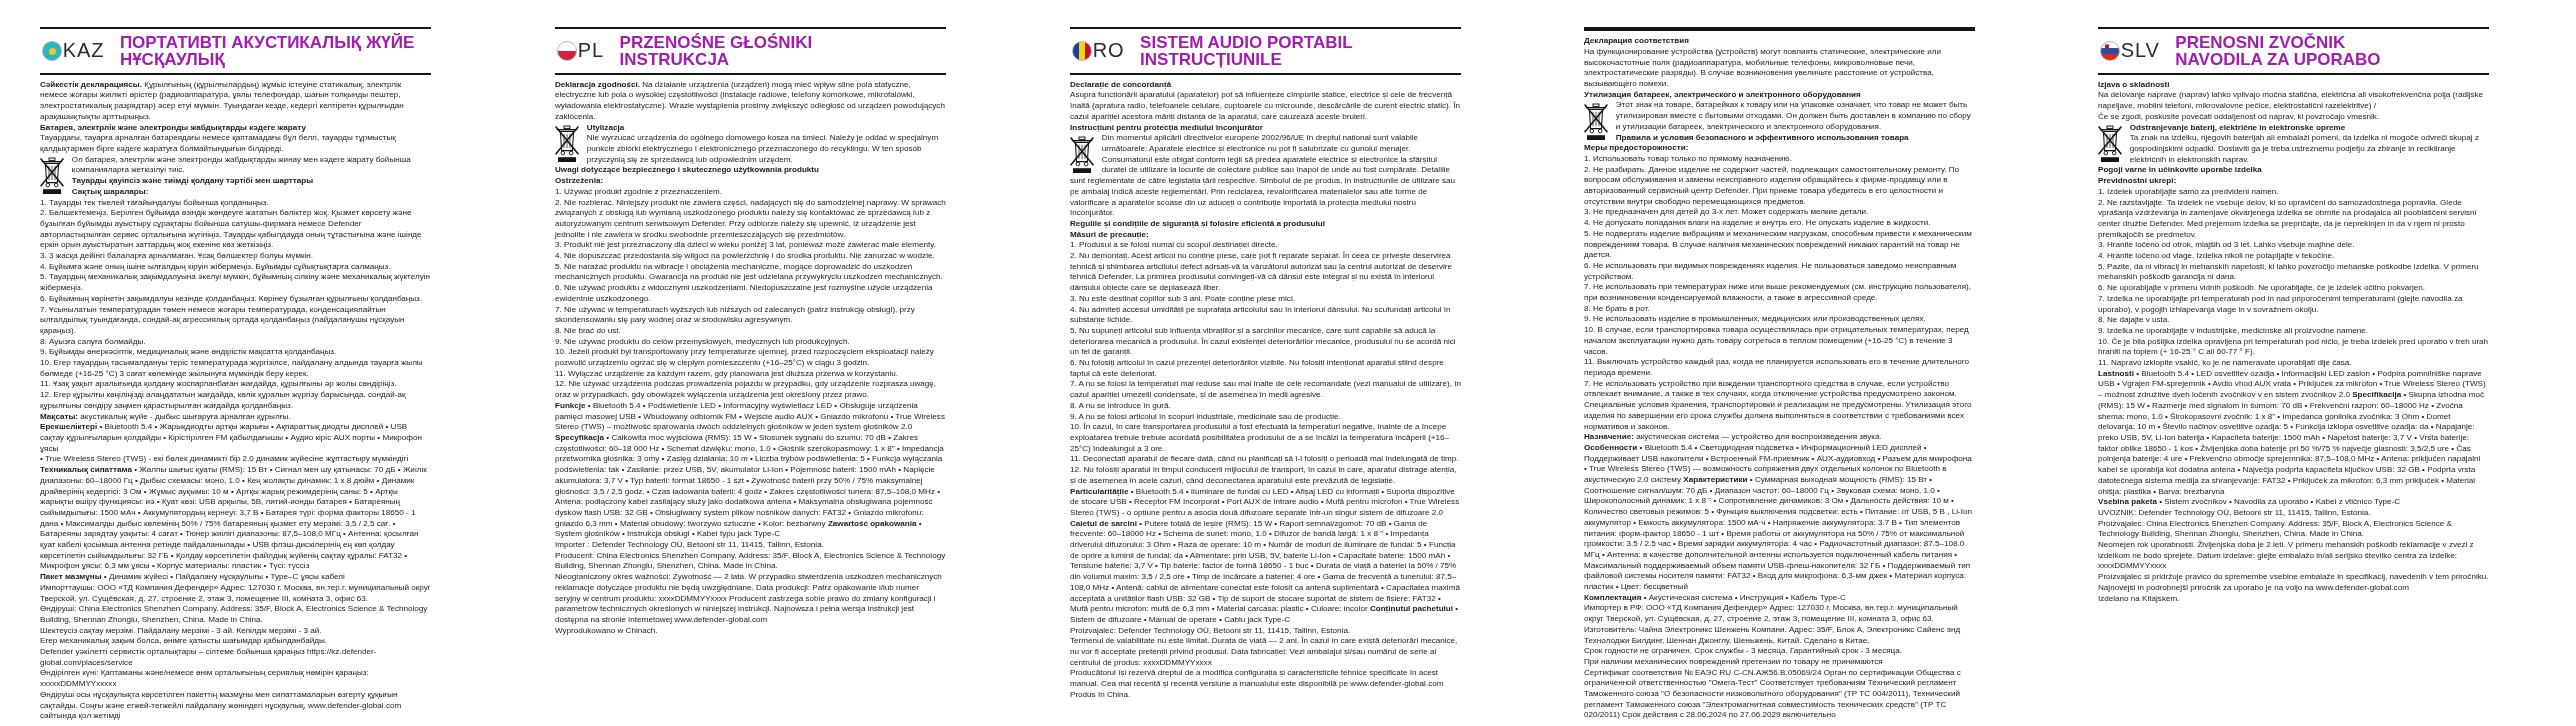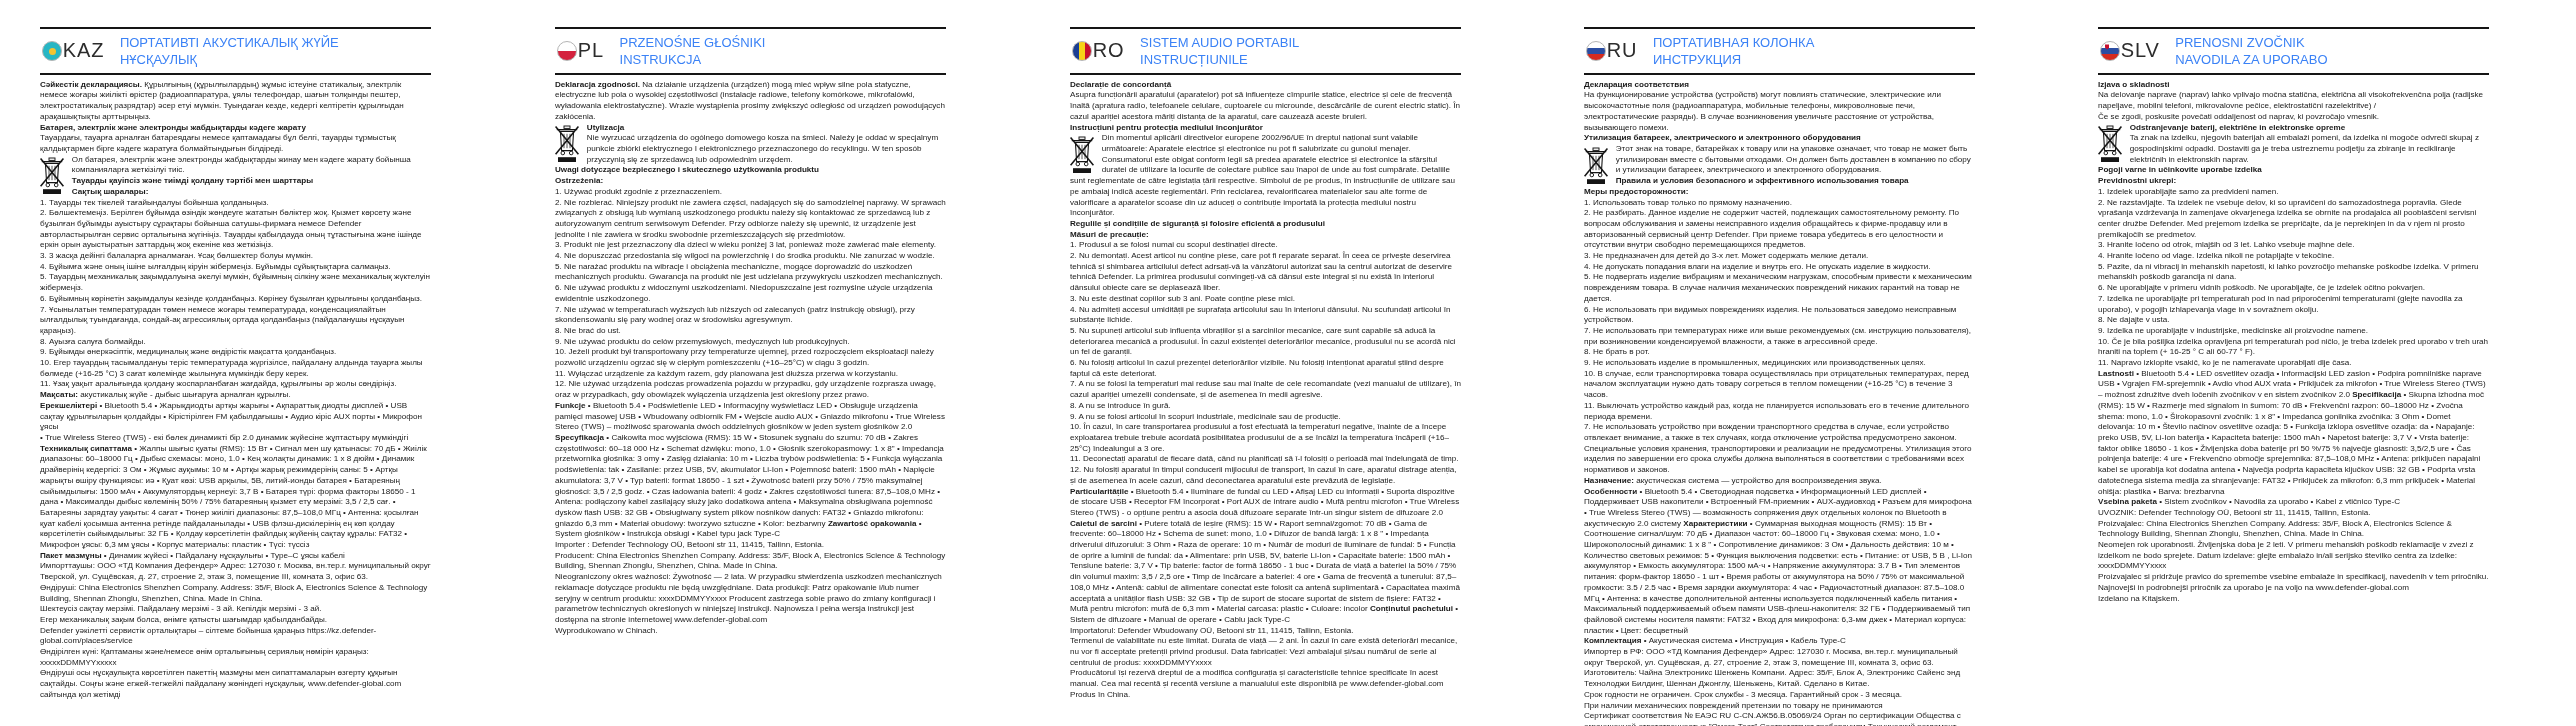--- a/index.html
+++ b/index.html
@@ -23,21 +23,21 @@
   .flag-kaz{background:#27b6c4;}
   .flag-kaz::after{content:"";position:absolute;left:6px;top:6px;width:7px;height:7px;border-radius:50%;background:#f4c431;}
   .flag-pl{background:linear-gradient(to bottom,#ffffff 0 50%,#d4213d 50% 100%);}
   .flag-ro{background:linear-gradient(to right,#1b3f94 0 34%,#f7d417 34% 67%,#c8102e 67% 100%);}
   .flag-ru{background:linear-gradient(to bottom,#ffffff 0 34%,#2b4ea2 34% 67%,#d52b1e 67% 100%);}
   .flag-slv{background:linear-gradient(to bottom,#ffffff 0 34%,#2b4ea2 34% 67%,#d52b1e 67% 100%);}
   .flag-slv::after{content:"";position:absolute;left:4.3px;top:2.6px;width:4.3px;height:5.2px;
         background:#c8102e;clip-path:polygon(0 0,100% 0,100% 60%,50% 100%,0 60%);}
   .code{font-size:20px;letter-spacing:0.9px;color:#2c2c2c;margin:0 0 0 1px;flex:0 0 auto;font-weight:400;}
   .titles{margin-left:15.6px;}
-  .t1,.t2{font-size:13px;font-weight:400;line-height:17.3px;color:#3b82f6;}
+  .t1,.t2{font-size:17px;font-weight:700;line-height:17.3px;color:#a21caf;}
   .body{margin-top:5.2px;font-size:8.1px;line-height:10.7px;}
   .body p{margin:0;padding:0;}
   .b{font-weight:700;}
   .weee{float:left;width:24px;height:40px;margin:1.7px 7.8px 0.9px 0;}
   .weee line,.weee rect.o,.weee circle,.weee path{stroke:#151515;fill:none;}
   .weee .fill{fill:#151515;stroke:none;}
 </style>
 </head>
 <body>
 
@@ -76,20 +76,21 @@
         <p><span>2.  Бөлшектемеңіз. Берілген бұйымда өзіндік жөндеуге жататын бөліктер жоқ. Қызмет көрсету және бұзылған бұйымды ауыстыру сұрақтары бойынша сатушы-фирмаға немесе Defender авторластырылған сервис орталығына жүгініңіз. Тауарды қабылдауда оның тұтастығына және ішінде еркін орын ауыстыратын заттардың жоқ екеніне көз жеткізіңіз.</span></p>
         <p><span>3.  3 жасқа дейінгі балаларға арналмаған. Ұсақ бөлшектер болуы мүмкін.</span></p>
         <p><span>4.  Бұйымға және оның ішіне ылғалдың кіруін жібермеңіз. Бұйымды сұйықтықтарға салмаңыз.</span></p>
         <p><span>5.  Тауардың механикалық зақымдалуына әкелуі мүмкін, бұйымның сілкіну және механикалық жүктелуін жібермеңіз.</span></p>
         <p><span>6.  Бұйымның көрінетін зақымдалуы кезінде қолданбаңыз. Көрінеу бұзылған құрылғыны қолданбаңыз.</span></p>
         <p><span>7.  Ұсынылатын температурадан төмен немесе жоғары температурада, конденсациялайтын ылғалдылық туындағанда, сондай-ақ агрессиялық ортада қолданбаңыз (пайдаланушы нұсқауын қараңыз).</span></p>
         <p><span>8.  Ауызға салуға болмайды.</span></p>
         <p><span>9.  Бұйымды өнеркәсіптік, медициналық және өндірістік мақсатта қолданбаңыз.</span></p>
         <p><span>10. Егер тауардың тасымалдануы теріс температурада жүргізілсе, пайдалану алдында тауарға жылы бөлмеде (+16-25 °C) 3 сағат көлемінде жылынуға мүмкіндік беру керек.</span></p>
         <p><span>11. Ұзақ уақыт аралығында қолдану жоспарланбаған жағдайда, құрылғыны әр жолы сөндіріңіз.</span></p>
+        <p><span>12. Егер құрылғы көңіліңізді алаңдататын жағдайда, көлік құралын жүргізу барысында, сондай-ақ құрылғыны сөндіру заңмен қарастырылған жағдайда қолданбаңыз.</span></p>
         <p><span class="b">Мақсаты: </span><span>акустикалық жүйе - дыбыс шығаруға арналған құрылғы.</span></p>
         <p><span class="b">Ерекшеліктері</span><span> • Bluetooth 5.4 • Жарықдиодты артқы жарығы • Ақпараттық диодты дисплей • USB сақтау құрылғыларын қолдайды • Кірістірілген FM қабылдағышы • Аудио кіріс AUX порты • Микрофон ұясы</span></p>
         <p><span>• True Wireless Stereo (TWS) - екі бөлек динамикті бір 2.0 динамик жүйесіне жұптастыру мүмкіндігі</span></p>
         <p><span class="b">Техникалық сипаттама</span><span> • Жалпы шығыс қуаты (RMS): 15 Вт • Сигнал мен шу қатынасы: 70 дБ • Жиілік диапазоны: 60–18000 Гц • Дыбыс схемасы: моно, 1.0 • Кең жолақты динамик: 1 х 8 дюйм • Динамик драйверінің кедергісі: 3 Ом • Жұмыс ауқымы: 10 м • Артқы жарық режимдерінің саны: 5 • Артқы жарықты өшіру функциясы: иә • Қуат көзі: USB арқылы, 5В, литий-ионды батарея • Батареяның сыйымдылығы: 1500 мАч • Аккумулятордың кернеуі: 3,7 В • Батарея түрі: форма факторы 18650 - 1 дана • Максималды дыбыс көлемінің 50% / 75% батареяның қызмет ету мерзімі: 3,5 / 2,5 сағ. • Батареяны зарядтау уақыты: 4 сағат • Тюнер жиілігі диапазоны: 87,5–108,0 МГц • Антенна: қосылған қуат кабелі қосымша антенна ретінде пайдаланылады • USB флэш-дискілерінің ең көп қолдау көрсетілетін сыйымдылығы: 32 ГБ • Қолдау көрсетілетін файлдық жүйенің сақтау құралы: FAT32 • Микрофон ұясы: 6,3 мм ұясы • Корпус материалы: пластик • Түсі: түссіз</span></p>
         <p><span class="b">Пакет мазмұны</span><span> • Динамик жүйесі • Пайдалану нұсқаулығы • Type–C ұясы кабелі</span></p>
         <p><span>Импорттаушы: ООО «ТД Компания Дефендер» Адрес: 127030 г. Москва, вн.тер.г. муниципальный округ Тверской, ул. Сущёвская, д. 27, строение 2, этаж 3, помещение III, комната 3, офис 63.</span></p>
         <p><span>Өндіруші: China Electronics Shenzhen Company. Address: 35/F, Block A, Electronics Science &amp; Technology Building, Shennan Zhonglu, Shenzhen, China. Made in China.</span></p>
         <p><span>Шектеусіз сақтау мерзімі. Пайдалану мерзімі - 3 ай. Кепілдік мерзімі - 3 ай.</span></p>
         <p><span>Егер механикалық зақым болса, өнімге қатысты шағымдар қабылданбайды.</span></p>
         <p><span>Defender уәкілетті сервистік орталықтары – сілтеме бойынша қараңыз https://kz.defender-global.com/places/service</span></p>
@@ -183,37 +184,29 @@
         <p><span>4.  Nu admiteți accesul umidității pe suprafața articolului sau în interiorul dânsului.  Nu scufundați articolul în substanțe lichide.</span></p>
         <p><span>5.  Nu supuneți articolul sub influența vibrațiilor și a sarcinilor mecanice, care sunt capabile să aducă la deteriorarea mecanică a produsului. În cazul existenței deteriorărilor mecanice,  produsului nu se acordă nici un fel de garanții.</span></p>
         <p><span>6.  Nu folosiți articolul în cazul prezenței deteriorărilor vizibile. Nu folosiți intenționat aparatul știind despre faptul că este deteriorat.</span></p>
         <p><span>7.  A nu se folosi la temperaturi mai reduse sau mai înalte de cele recomandate (vezi manualul de utilizare), în cazul apariției umezelii condensate, și de asemenea în medii agresive.</span></p>
         <p><span>8.  A nu se introduce în gură.</span></p>
         <p><span>9.  A nu se folosi articolul în scopuri industriale, medicinale sau de producție.</span></p>
         <p><span>10. În cazul, în care transportarea produsului a fost efectuată la temperaturi negative, înainte de a începe exploatarea trebuie trebuie acordată posibilitatea produsului de a se încălzi  la temperatura încăperii (+16–25°C) îndealungul a 3 ore.</span></p>
         <p><span>11. Deconectați aparatul de fiecare dată, când nu planificați să î-l folosiți o perioadă mai îndelungată de timp.</span></p>
         <p><span>12. Nu folosiți aparatul în timpul conducerii mijlocului de transport, în cazul în care, aparatul distrage atenția, și de asemenea în acele cazuri, când deconectarea aparatului este prevăzută de legislație.</span></p>
         <p><span class="b">Particularitățile</span><span> • Bluetooth 5.4 • Iluminare de fundal cu LED • Afișaj LED cu informații • Suporta dispozitive de stocare USB • Receptor FM încorporat • Port AUX de intrare audio • Mufă pentru microfon • True Wireless Stereo (TWS) - o opțiune pentru a asocia două difuzoare separate într-un singur sistem de difuzoare 2.0 </span><span class="b">Caietul de sarcini</span><span> • Putere totală de ieșire (RMS): 15 W • Raport semnal/zgomot: 70 dB • Gama de frecvente: 60–18000 Hz • Schema de sunet: mono, 1.0 • Difuzor de bandă largă: 1 x 8 " • Impedanța driverului difuzorului: 3 Ohm • Raza de operare: 10 m • Număr de moduri de iluminare de fundal: 5 • Funcția de oprire a luminii de fundal: da • Alimentare: prin USB, 5V, baterie Li-Ion • Capacitate baterie: 1500 mAh • Tensiune baterie: 3,7 V • Tip baterie: factor de formă 18650 - 1 buc • Durata de viață a bateriei la 50% / 75% din volumul maxim: 3,5 / 2,5 ore • Timp de încărcare a bateriei: 4 ore • Gama de frecvență a tunerului: 87,5–108,0 MHz • Antenă: cablul de alimentare conectat este folosit ca antenă suplimentară • Capacitatea maximă acceptată a unităților flash USB: 32 GB • Tip de suport de stocare suportat de sistem de fișiere: FAT32 • Mufă pentru microfon: mufă de 6,3 mm • Material carcasa: plastic • Culoare: incolor </span><span class="b">Conținutul pachetului</span><span> • Sistem de difuzoare • Manual de operare • Cablu jack Type-C</span></p>
-        <p><span>Importatorul: Defender Wbudowany OÜ, Betooni str 11, 11415, Tallinn, Estonia.</span></p>
+        <p><span>Proizvajalec: Defender Technology OÜ, Betooni str 11, 11415, Tallinn, Estonia.</span></p>
         <p><span>Termenul de valabilitate nu este limitat. Durata de viață — 2 ani. În cazul în care există deteriorări mecanice, nu vor fi acceptate pretenții privind produsul. Data fabricației: Vezi ambalajul și/sau numărul de serie al centrului de produs: xxxxDDMMYYxxxx</span></p>
         <p><span>Producătorul își rezervă dreptul de a modifica configurația și caracteristicile tehnice specificate în acest manual. Cea mai recentă și recentă versiune a manualului este disponibilă pe www.defender-global.com</span></p>
         <p><span>Produs în China.</span></p>
       </div>
   </section>
 
   <section class="col">
     <hr class="rule rule-top">
-    <div class="hdr">
-      <span class="flag flag-ru"></span>
-      <span class="code">RU</span>
-      <div class="titles">
-        <div class="t1">ПОРТАТИВНАЯ КОЛОНКА</div>
-        <div class="t2">ИНСТРУКЦИЯ</div>
-      </div>
-    </div>
     <hr class="rule">
     <div class="body">
         <p><span class="b">Декларация соответствия</span></p>
         <p><span>На функционирование устройства (устройств) могут повлиять статические, электрические или высокочастотные поля (радиоаппаратура, мобильные телефоны, микроволновые печи, электростатические разряды). В случае возникновения увеличьте расстояние от устройства, вызывающего помехи.</span></p>
         <p><span class="b">Утилизация батареек, электрического и электронного оборудования</span></p>
         <p><svg class="weee" viewBox="0 0 40 62" aria-hidden="true">
     <rect class="o" x="15" y="1" width="10" height="4" stroke-width="1.6"></rect>
     <line x1="3" y1="7" x2="37" y2="7" stroke-width="2"></line>
     <path d="M9 10 L31 10 L29 42 L11 42 Z" stroke-width="1.8"></path>
     <line x1="15" y1="14" x2="15" y2="38" stroke-width="1.2"></line>

